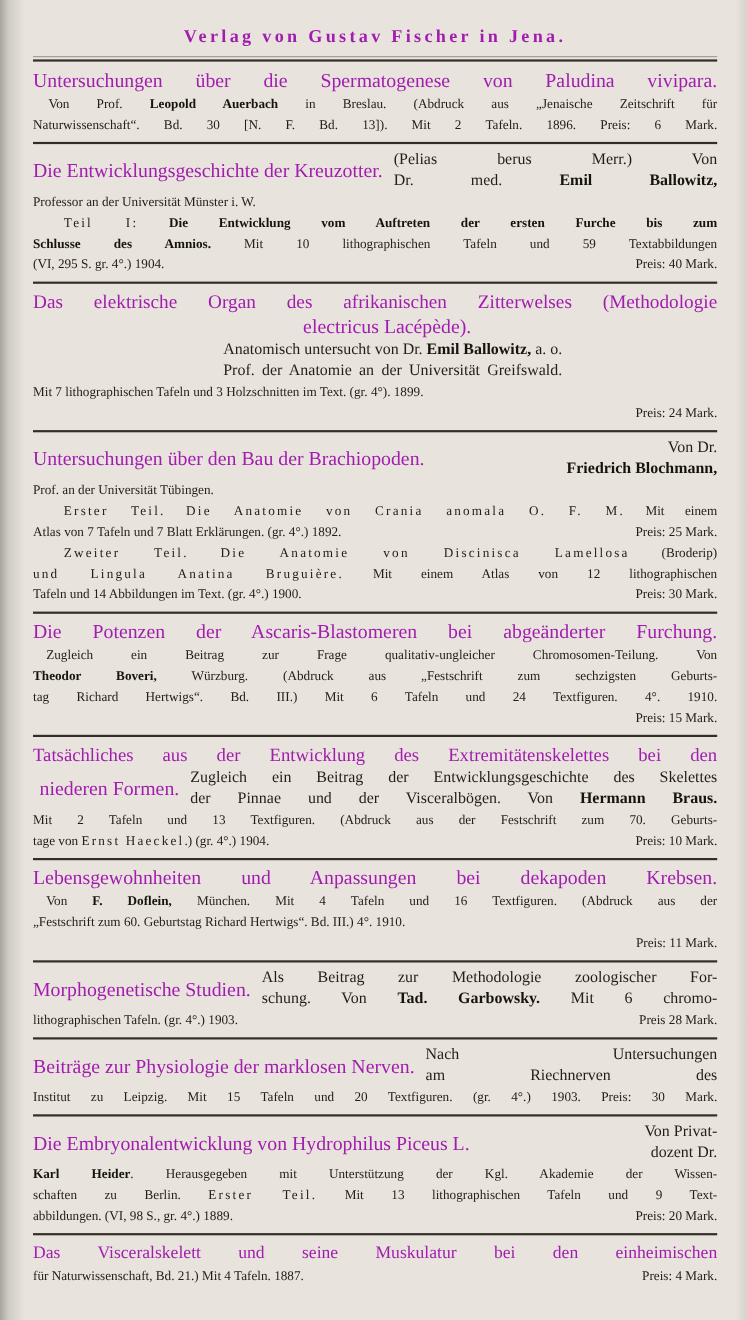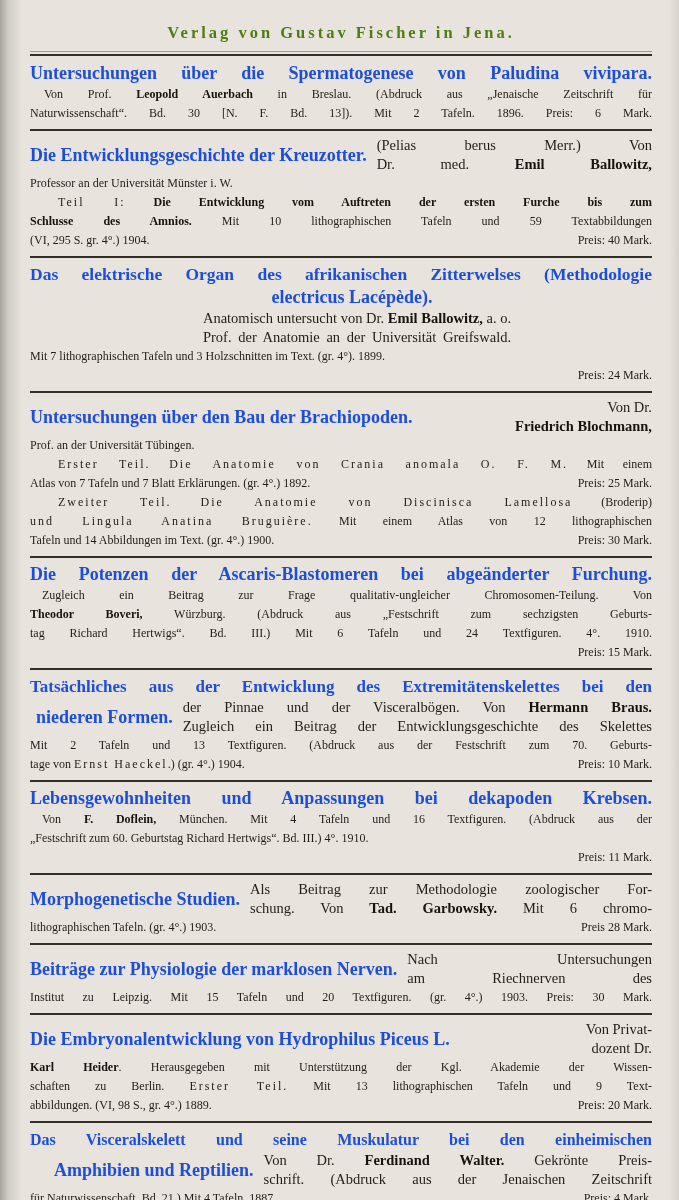--- a/index.html
+++ b/index.html
@@ -24,36 +24,36 @@
     background:linear-gradient(270deg,#d6d2ca 0px,rgba(232,228,221,0) 10px);
     pointer-events:none;
   }
   .sheet{ position:relative; padding:22px 27px 0 30px; }
   .masthead{
     text-align:center;
     font-weight:bold;
     font-size:16.5px;
     letter-spacing:3px;
     line-height:22px;
-    color:#4d7c0f;
+    color:#a21caf;
     margin-bottom:7px;
   }
   .double-rule{
     height:5px;
     border-top:1px solid #45403675;
     border-bottom:2px solid #332e26;
     margin-bottom:1px;
   }
   .rule{ border-top:2px solid #332e26; }
   .entry{ padding:5px 0 6px; }
   .t-line, .t{
-    font-weight:bold;
+    font-weight:normal;
     font-size:18px;
     line-height:23px;
-    color:#1d4ed8;
+    color:#a21caf;
   }
   .t-line{ text-align:justify; text-align-last:justify; }
   .trow{ display:flex; align-items:center; }
   .trow .t{ white-space:nowrap; }
   .side{ flex:1; margin-left:10px; }
   .line{ display:flex; font-size:12px; line-height:19px;justify-content:flex-end; }
   .sline{ font-size:14.5px; line-height:19px; }
   .lt{ flex:1; display:block; }
   .just{ text-align:justify; text-align-last:justify; }
   .ar{ text-align:right; }
@@ -162,22 +162,22 @@
         <div class="line">
           <span class="lt ar">Preis: 15 Mark.</span>
         </div>
       </div>
       <div class="rule"></div>
       <div class="entry">
         <div class="t-line" style="font-size: 17px;">Tatsächliches aus der Entwicklung des Extremitätenskelettes bei den</div>
         <div class="trow" style="padding-left: 6px;">
           <span class="t">niederen Formen.</span>
           <div class="side">
+            <div class="sline just">Zugleich ein Beitrag der Entwicklungsgeschichte des Skelettes</div>
             <div class="sline just">der Pinnae und der Visceralbögen. Von <b>Hermann Braus.</b></div>
-            <div class="sline just">Zugleich ein Beitrag der Entwicklungsgeschichte des Skelettes</div>
           </div>
         </div>
         <div class="line">
           <span class="lt just">Mit 2 Tafeln und 13 Textfiguren. (Abdruck aus der Festschrift zum 70. Geburts-</span>
         </div>
         <div class="line">
           <span class="lt ">tage von <span class="sp">Ernst Haeckel</span>.) (gr. 4°.) 1904.</span>
           <span class="rt">Preis: 10 Mark.</span>
         </div>
       </div>
@@ -237,26 +237,19 @@
           <span class="lt just">schaften zu Berlin. <span class="sp">Erster Teil.</span> Mit 13 lithographischen Tafeln und 9 Text-</span>
         </div>
         <div class="line">
           <span class="lt ">abbildungen. (VI, 98 S., gr. 4°.) 1889.</span>
           <span class="rt">Preis: 20 Mark.</span>
         </div>
       </div>
       <div class="rule"></div>
       <div class="entry">
         <div class="t-line" style="font-size: 16px;">Das Visceralskelett und seine Muskulatur bei den einheimischen</div>
-        <div class="trow" style="padding-left: 24px;">
-          <span class="t">Amphibien und Reptilien.</span>
-          <div class="side">
-            <div class="sline just">Von Dr. <b>Ferdinand Walter.</b> Gekrönte Preis-</div>
-            <div class="sline just">schrift. (Abdruck aus der Jenaischen Zeitschrift</div>
-          </div>
-        </div>
         <div class="line">
           <span class="lt ">für Naturwissenschaft, Bd. 21.) Mit 4 Tafeln. 1887.</span>
           <span class="rt">Preis: 4 Mark.</span>
         </div>
       </div>
     </div>
 </div>
 
 </body></html>

